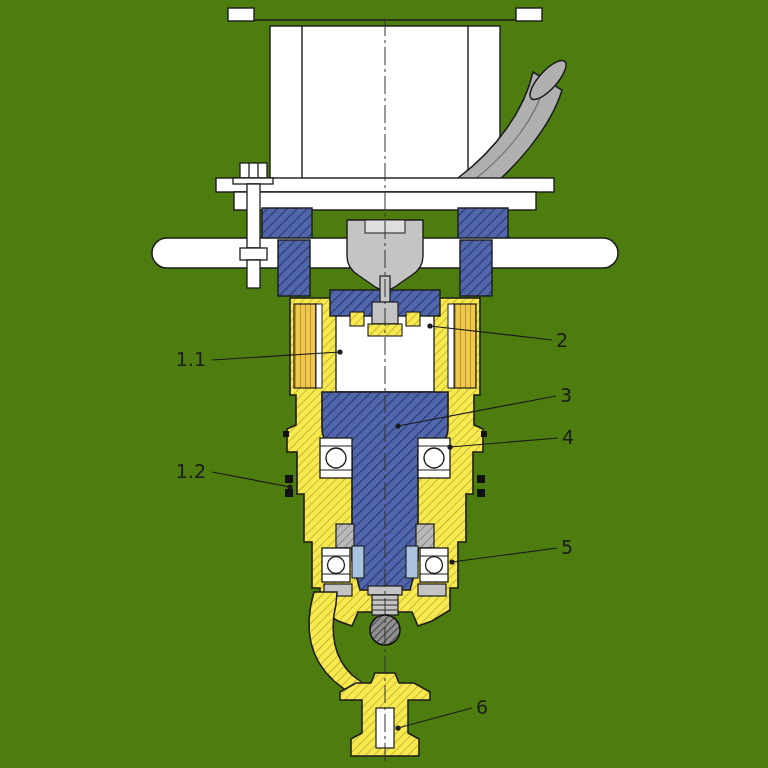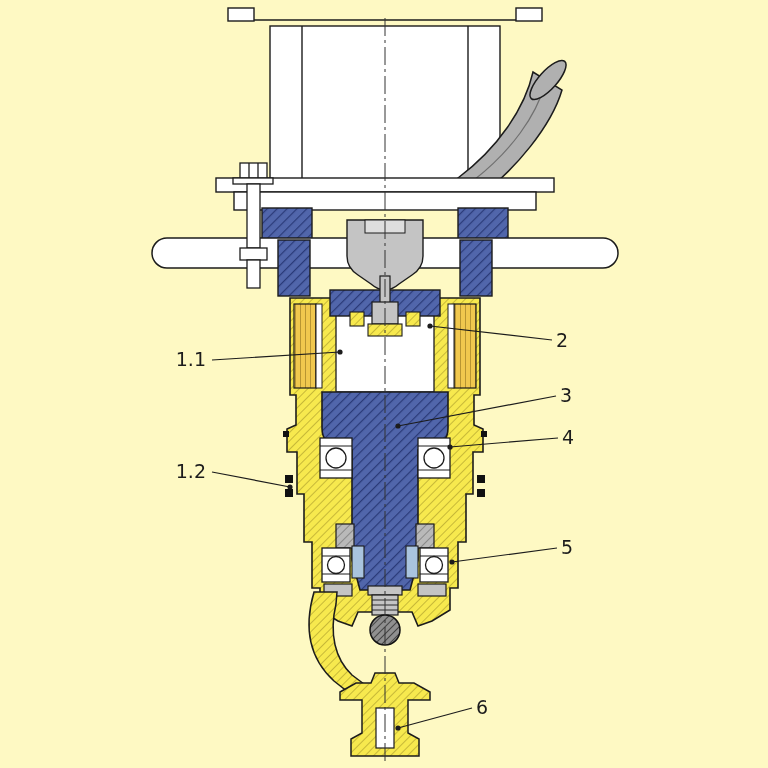--- a/index.html
+++ b/index.html
@@ -1,16 +1,16 @@
 <!DOCTYPE html>
 <html><head>
 <meta charset="utf-8">
 <style>
   html,body{margin:0;padding:0;background:#ffffff;}
-  .stage{width:768px;height:768px;background:#fef9c3;position:relative;overflow:hidden;}
+  .stage{width:768px;height:768px;background:#4d7c0f;position:relative;overflow:hidden;}
   svg{display:block;}
   text.part-label{font-family:"DejaVu Sans","Liberation Sans",sans-serif;font-size:19px;fill:#1c1c1c;}
 </style>
 </head>
 <body>
 
 <div class="stage">
 <svg width="768" height="768" viewBox="0 0 768 768">
   <defs>
     <pattern id="hatchBlue" width="7" height="7" patternUnits="userSpaceOnUse" patternTransform="rotate(45)">

